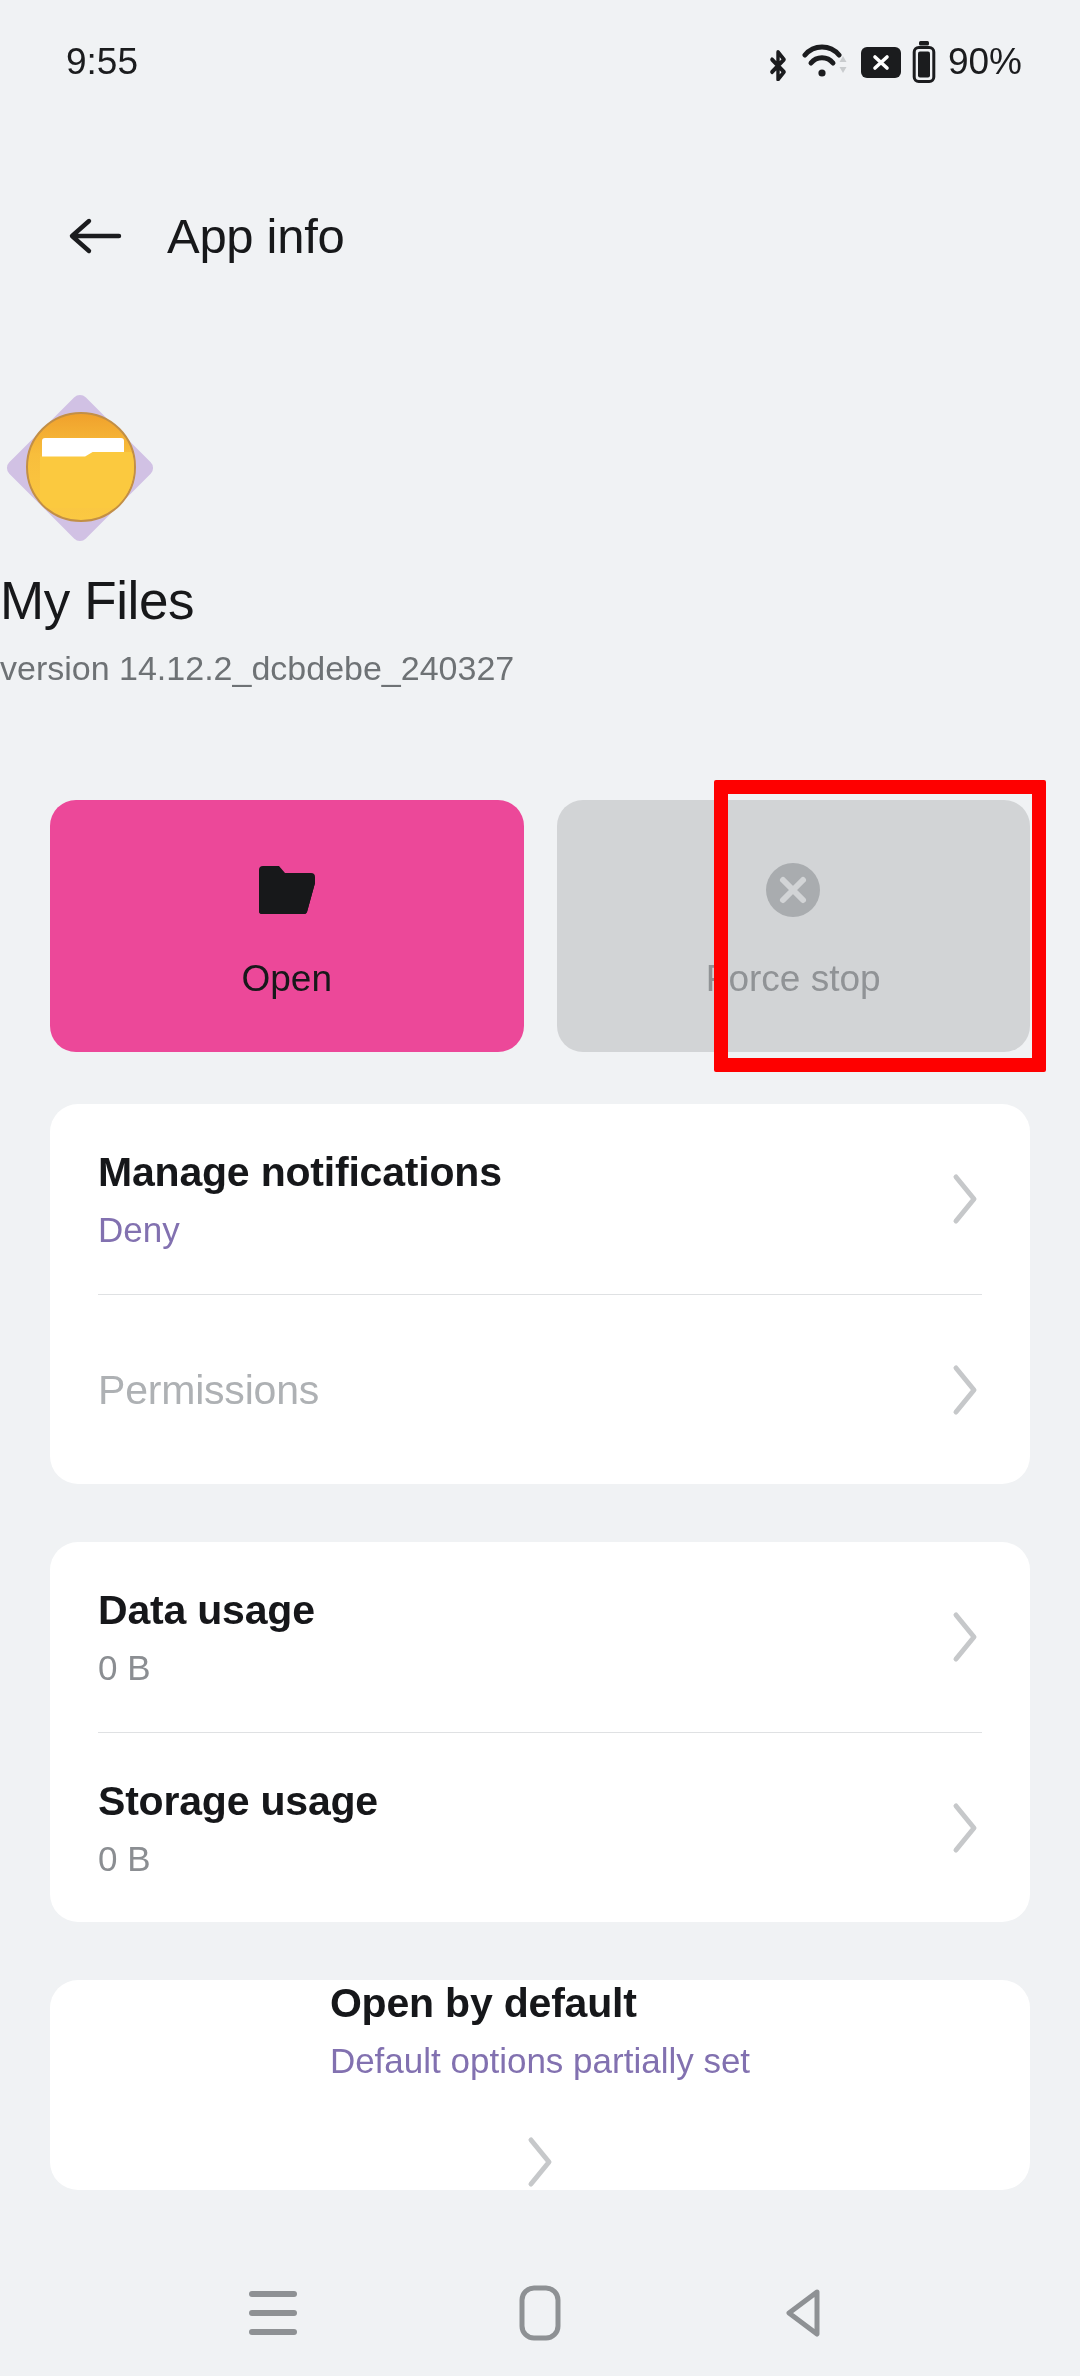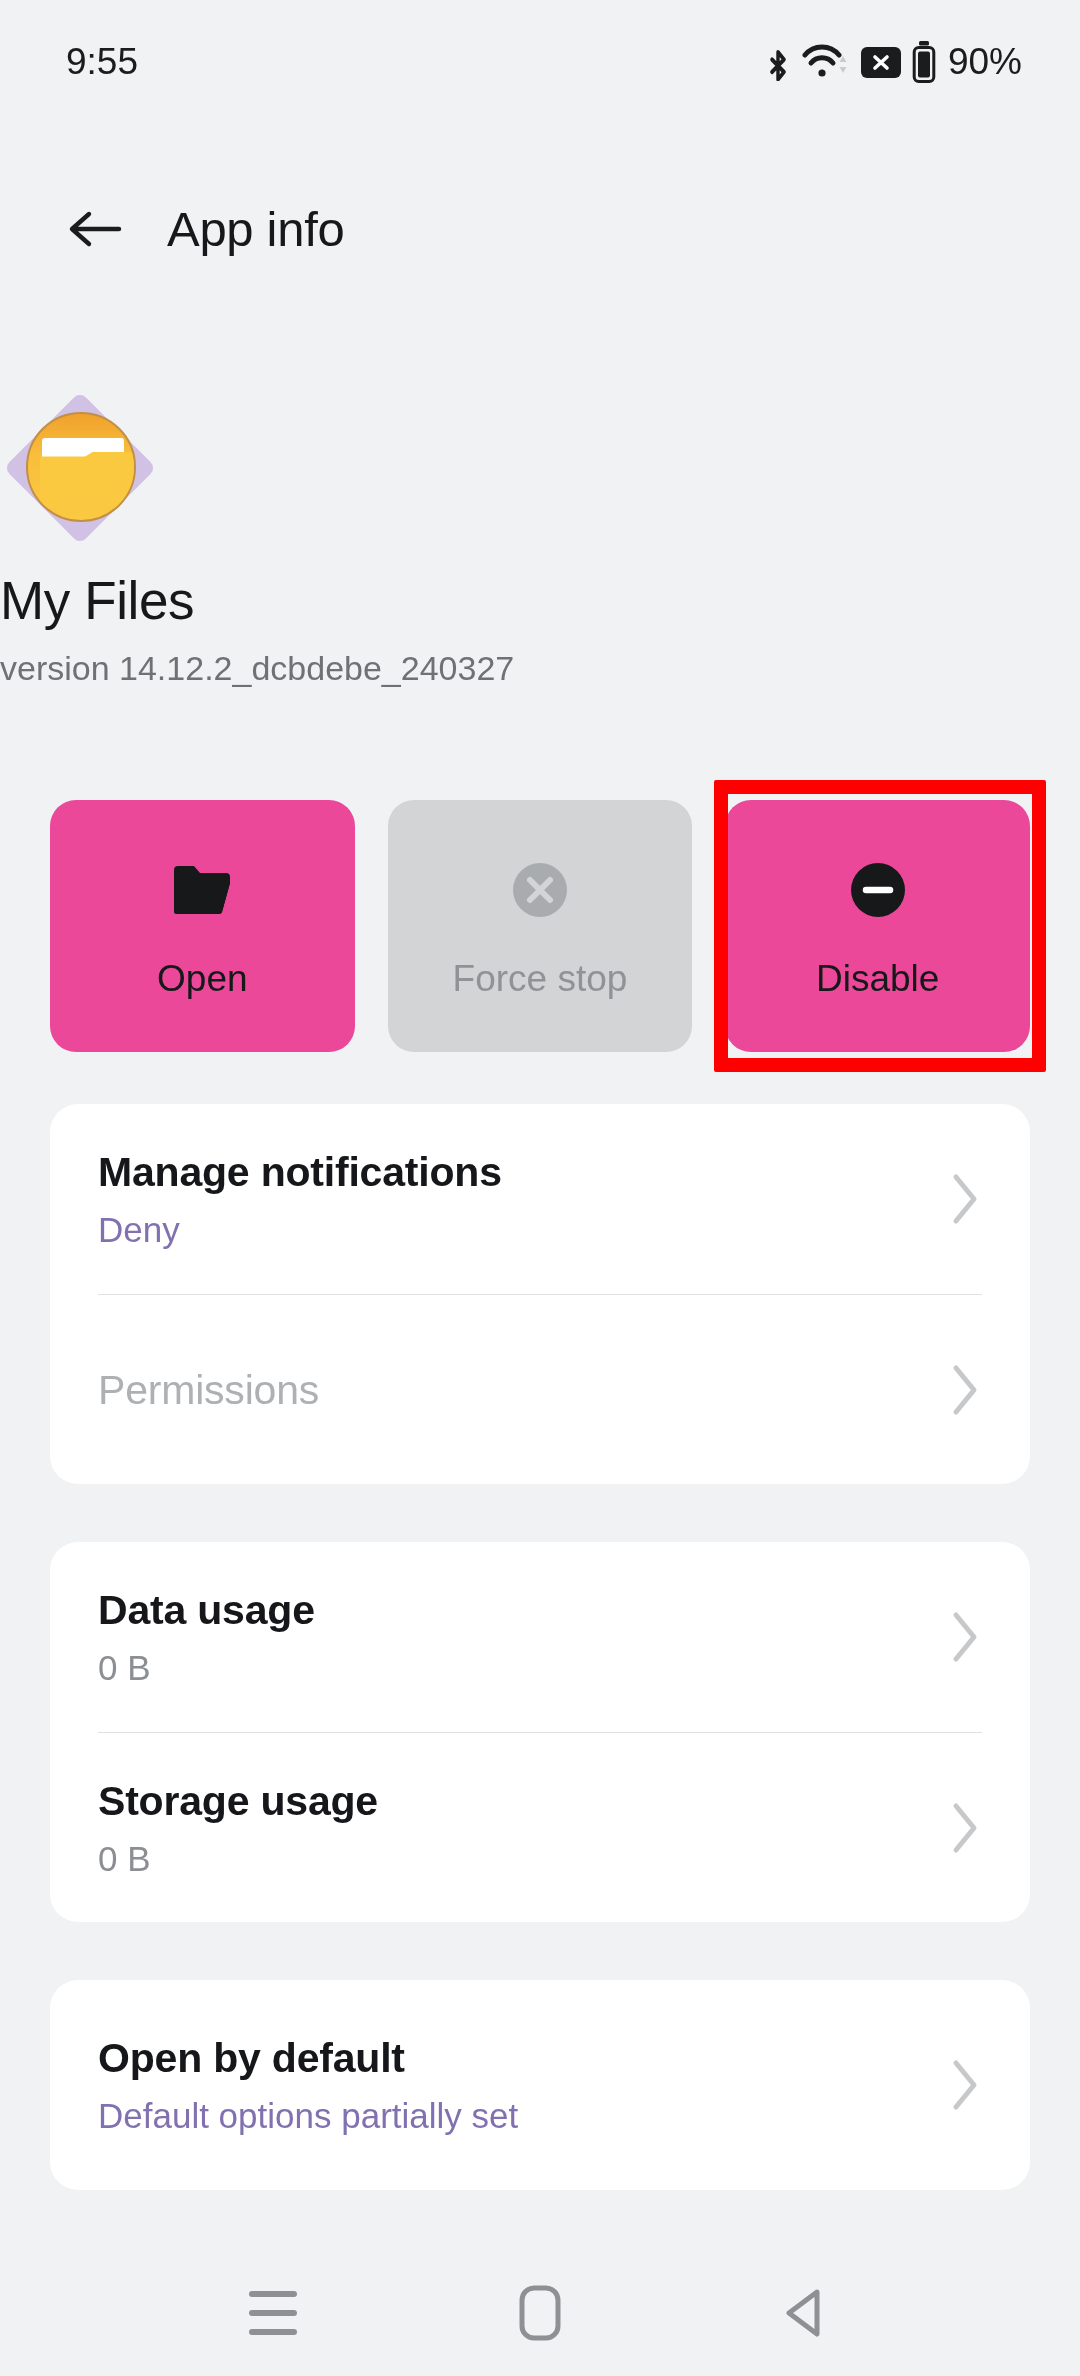--- a/index.html
+++ b/index.html
@@ -46,21 +46,21 @@
   .battery-pct {
     font-size: 37px;
     font-weight: 400;
     color: #1B1C1E;
     margin-left: 1px;
   }
 
   
   .app-bar {
     position: absolute;
-    top: 169px; left: 0;
+    top: 176px; left: 0;
     width: 1080px;
     height: 120px;
     display: flex;
     align-items: center;
     padding-left: 58px;
   }
   .back-btn {
     width: 74px; height: 74px;
     display: flex;
     align-items: center;
@@ -344,29 +344,20 @@
     <div class="action-btn disabled">
       <div class="action-icon">
         <svg width="62" height="62" viewBox="0 0 62 62">
           <circle cx="31" cy="31" r="27" fill="#A9ACAF"></circle>
           <path d="M21 21 L41 41 M41 21 L21 41" stroke="#D2D4D6" stroke-width="6" stroke-linecap="round"></path>
         </svg>
       </div>
       <div class="action-label">Force stop</div>
     </div>
 
-    <div class="action-btn enabled">
-      <div class="action-icon">
-        <svg width="62" height="62" viewBox="0 0 62 62">
-          <circle cx="31" cy="31" r="27" fill="#17181A"></circle>
-          <path d="M19 31 L43 31" stroke="#FFFFFF" stroke-width="6.5" stroke-linecap="round"></path>
-        </svg>
-      </div>
-      <div class="action-label">Disable</div>
-    </div>
 
   </div>
 
   <div class="highlight-box"></div>
 
   <div class="card" id="card-notifications">
 
     <div class="row accent">
       <div class="row-texts">
         <div class="row-title">Manage notifications</div>
@@ -419,21 +410,21 @@
         <svg width="34" height="56" viewBox="0 0 34 56">
           <path d="M8 6 L26 28 L8 50" fill="none" stroke="#C6C8CA" stroke-width="5" stroke-linecap="round" stroke-linejoin="round"></path>
         </svg>
       </span>
     </div>
 
   </div>
 
   <div class="card" id="card-default">
 
-    <div class="row accent" style="height:210px;">
+    <div class="row accent" style="height:210px;flex-direction:column;">
       <div class="row-texts">
         <div class="row-title">Open by default</div>
         <div class="row-sub">Default options partially set</div>
       </div>
       <span class="chevron">
         <svg width="34" height="56" viewBox="0 0 34 56">
           <path d="M8 6 L26 28 L8 50" fill="none" stroke="#C6C8CA" stroke-width="5" stroke-linecap="round" stroke-linejoin="round"></path>
         </svg>
       </span>
     </div>

